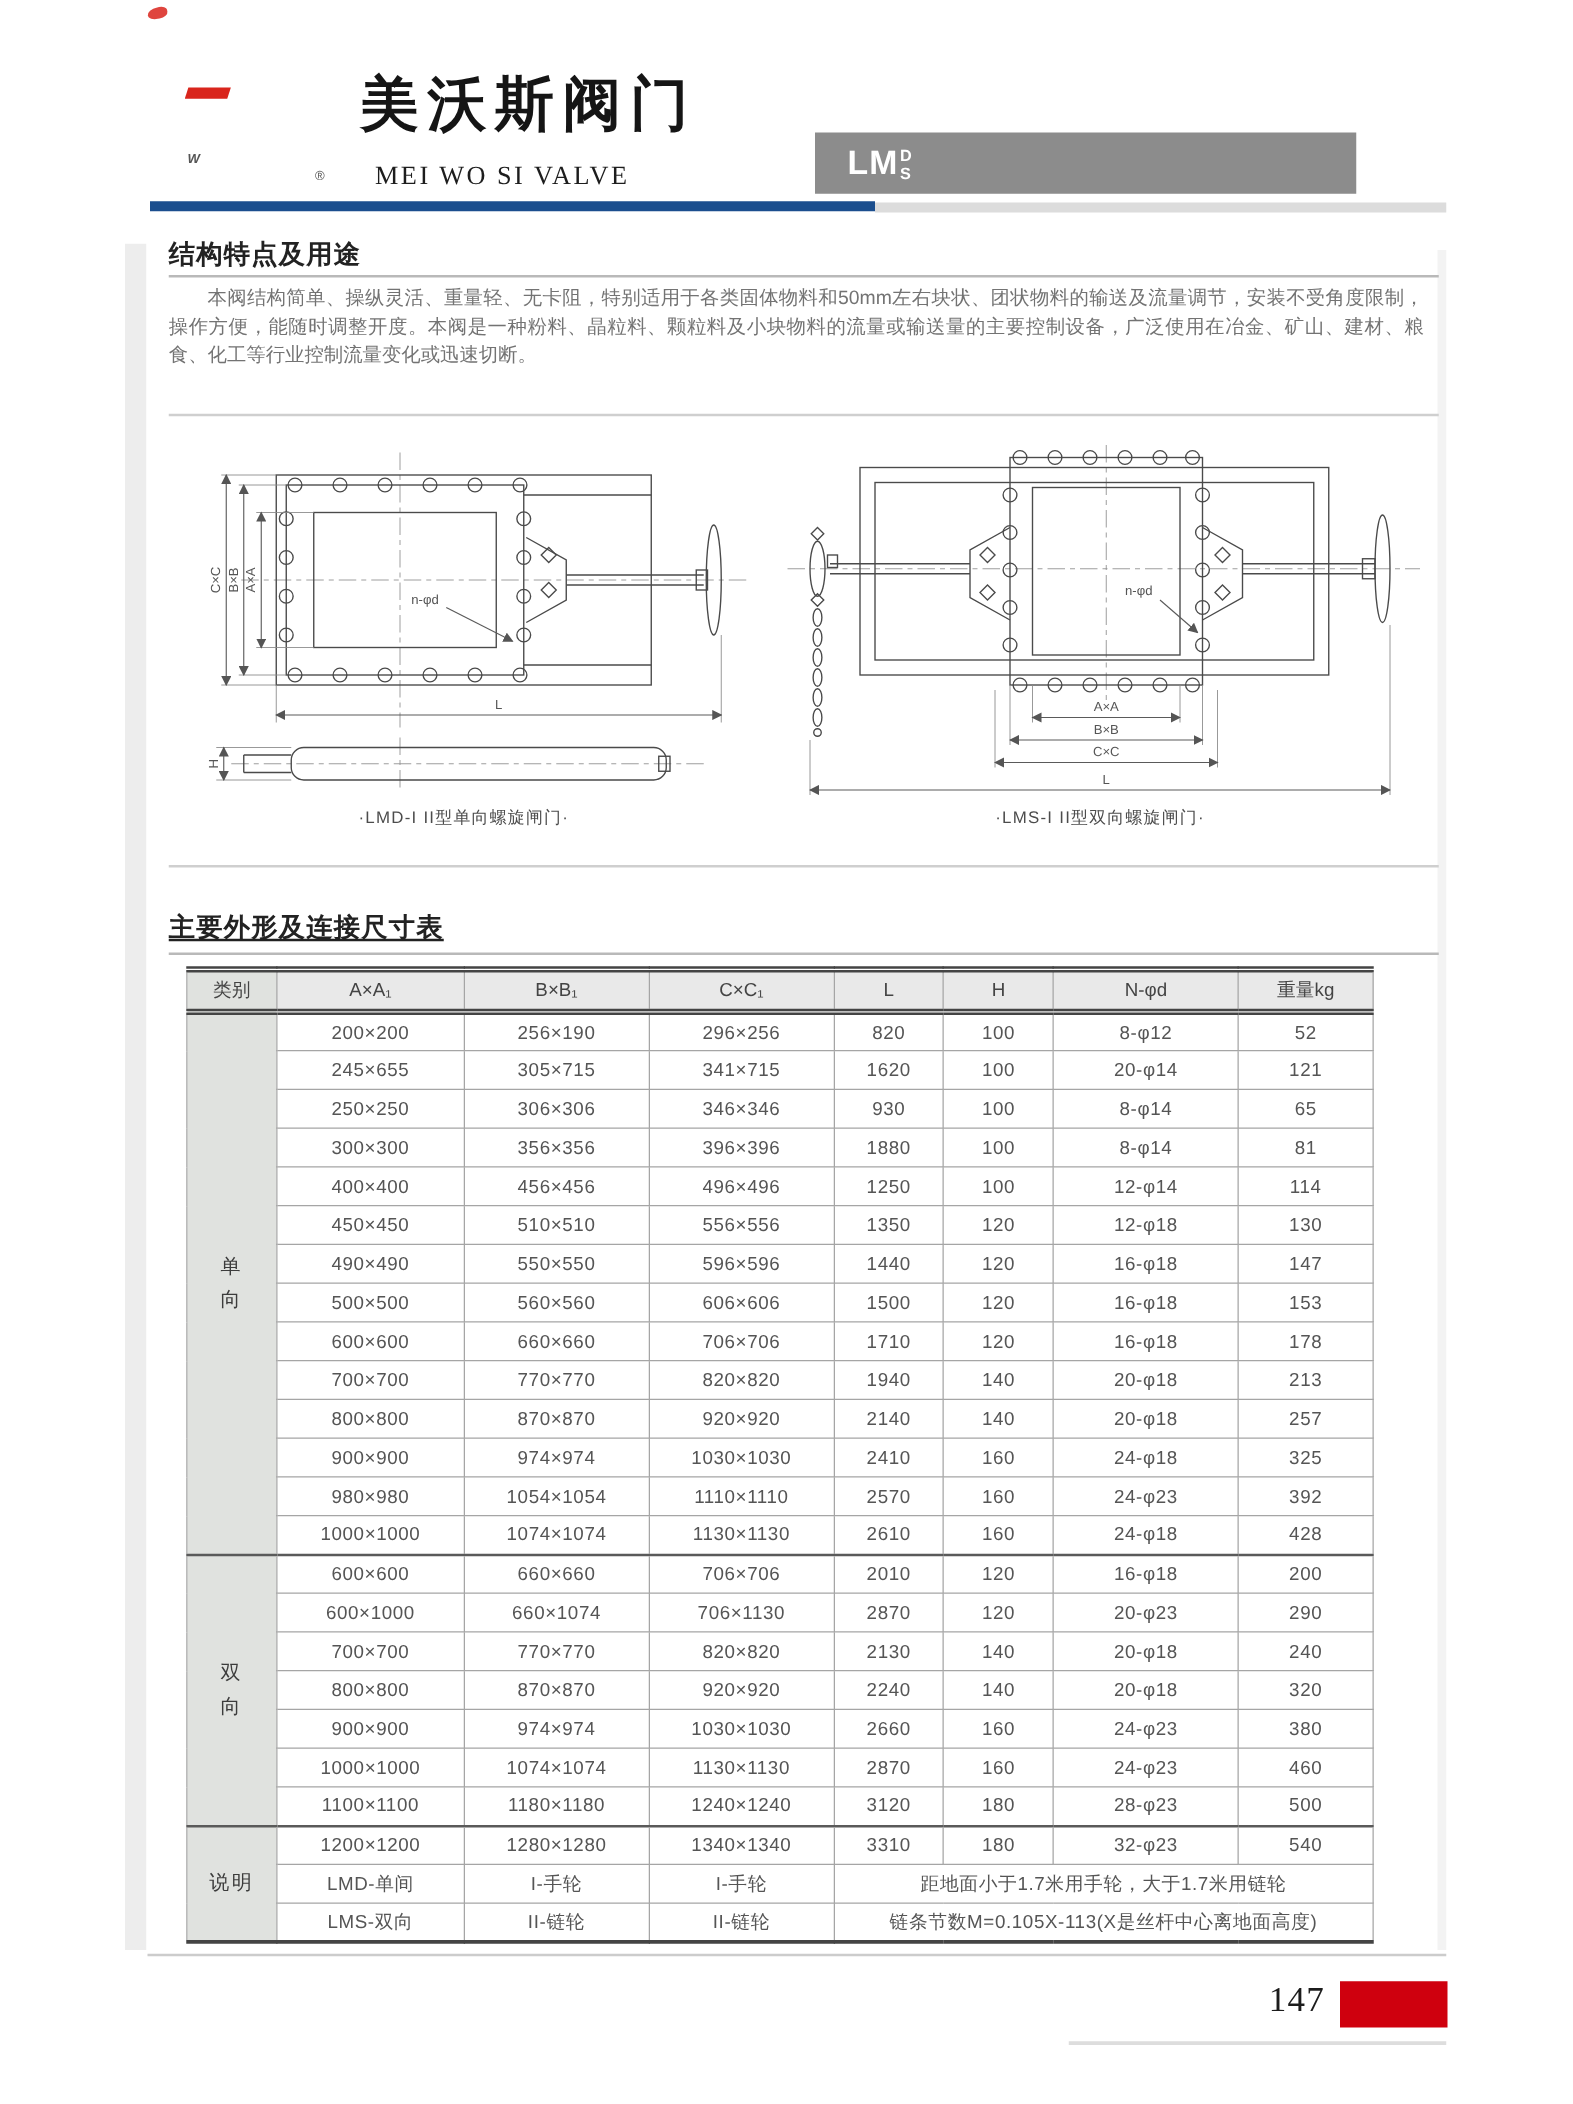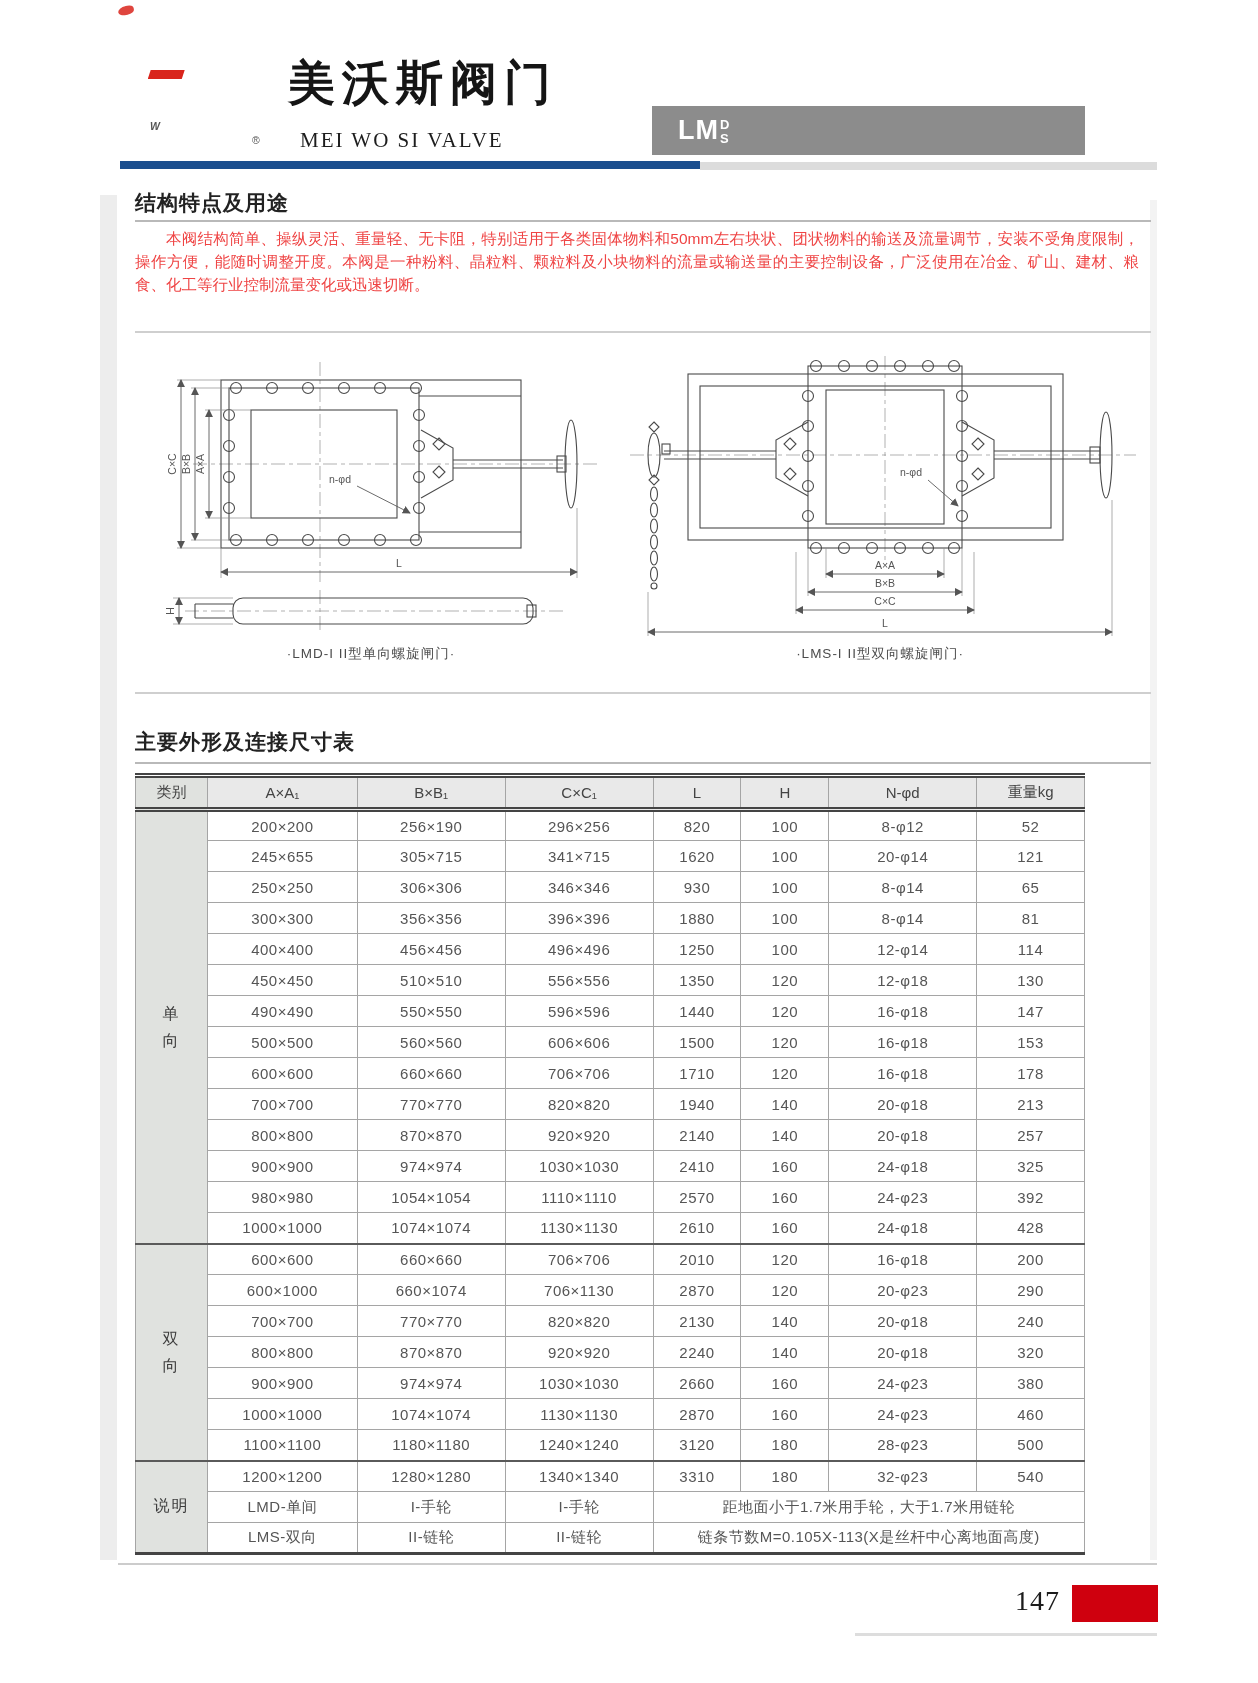--- a/index.html
+++ b/index.html
@@ -32,33 +32,33 @@
   .header-rule{position:absolute;left:120px;top:161px;width:1037px;height:9px;display:flex;}
   .header-rule .blue{width:580px;height:8px;background:var(--accent-blue);}
   .header-rule .gray{flex:1;height:8px;background:#dcdcdc;margin-top:1px;}
 
   
   .sec-title{position:absolute;font-size:21px;font-weight:bold;color:#222;letter-spacing:1px;}
   .underline{position:absolute;left:135px;width:1016px;height:2px;background:#b9b9b9;}
   .rule{position:absolute;left:135px;width:1016px;height:2px;background:#cfcfcf;}
 
   .features-body{position:absolute;left:135px;top:227px;width:1004px;font-size:15.5px;
-       line-height:23px;color:#ef4444;text-indent:2em;text-align:justify;}
+       line-height:23px;color:#737373;text-indent:2em;text-align:justify;}
 
   
   .drawings{position:absolute;left:133px;top:352px;width:1020px;height:332px;display:flex;}
   svg .ln{stroke:#4a4a4a;fill:none;stroke-width:1.1;}
   svg .thin{stroke:#8a8a8a;fill:none;stroke-width:.7;}
   svg .cl{stroke:#909090;fill:none;stroke-width:.7;stroke-dasharray:14 4 4 4;}
   svg .dim{stroke:#5a5a5a;fill:none;stroke-width:.9;}
   svg text{fill:#555;font-family:"Liberation Sans",sans-serif;font-size:10.5px;}
   svg text.cap{font-size:13.5px;fill:#4c4c4c;letter-spacing:1px;}
 
   
-  .dim-table{position:absolute;left:135px;top:773px;width:950px;border-collapse:collapse;
+  .dim-table{position:absolute;left:149px;top:773px;width:950px;border-collapse:collapse;
        font-size:15px;color:#555;}
   .dim-table th{background:var(--table-header-bg);font-weight:normal;color:#444;
        height:34px;border:1px solid var(--border-light);border-bottom:5px double var(--border-dark);}
   .dim-table td{border:1px solid var(--border-light);text-align:center;height:31px;
        background:#fff;letter-spacing:.5px;}
   .dim-table{border-top:5px double var(--border-dark);border-bottom:3px solid var(--border-dark);}
   .dim-table th:first-child{background:var(--table-cat-bg);}
   .dim-table td.cat{background:var(--table-cat-bg);font-size:16px;color:#3c3c3c;letter-spacing:2px;}
   .dim-table td.cat div{line-height:1.7;}
   .dim-table tr.group-start td{border-top:2.5px solid #5a5a5a;margin-top:20px;}
@@ -263,21 +263,21 @@
       <line class="thin" x1="30" y1="240" x2="30" y2="284"></line>
         <line class="thin" x1="494" y1="148" x2="494" y2="284"></line>
       <line class="dim" x1="30" y1="280" x2="494" y2="280" marker-start="url(#ar2)" marker-end="url(#ar2)"></line>
       <text x="267" y="275" text-anchor="middle">L</text>
       <text class="cap" x="262" y="306" text-anchor="middle">·LMS-I  II型双向螺旋闸门·</text>
     </svg>
   </div>
 
   <div class="rule" style="top:692px;"></div>
 
-  <div class="sec-title" style="left:135px;top:728px;">主要外形及连接尺寸表</div>
+  <div class="sec-title" style="left:135px;top:728px;text-decoration:underline;">主要外形及连接尺寸表</div>
   <div class="underline" style="top:762px;"></div>
 
   <table class="dim-table">
     <colgroup>
       <col style="width:72px">
         <col style="width:150px">
         <col style="width:148px">
         <col style="width:148px">
       <col style="width:88px">
         <col style="width:88px">

